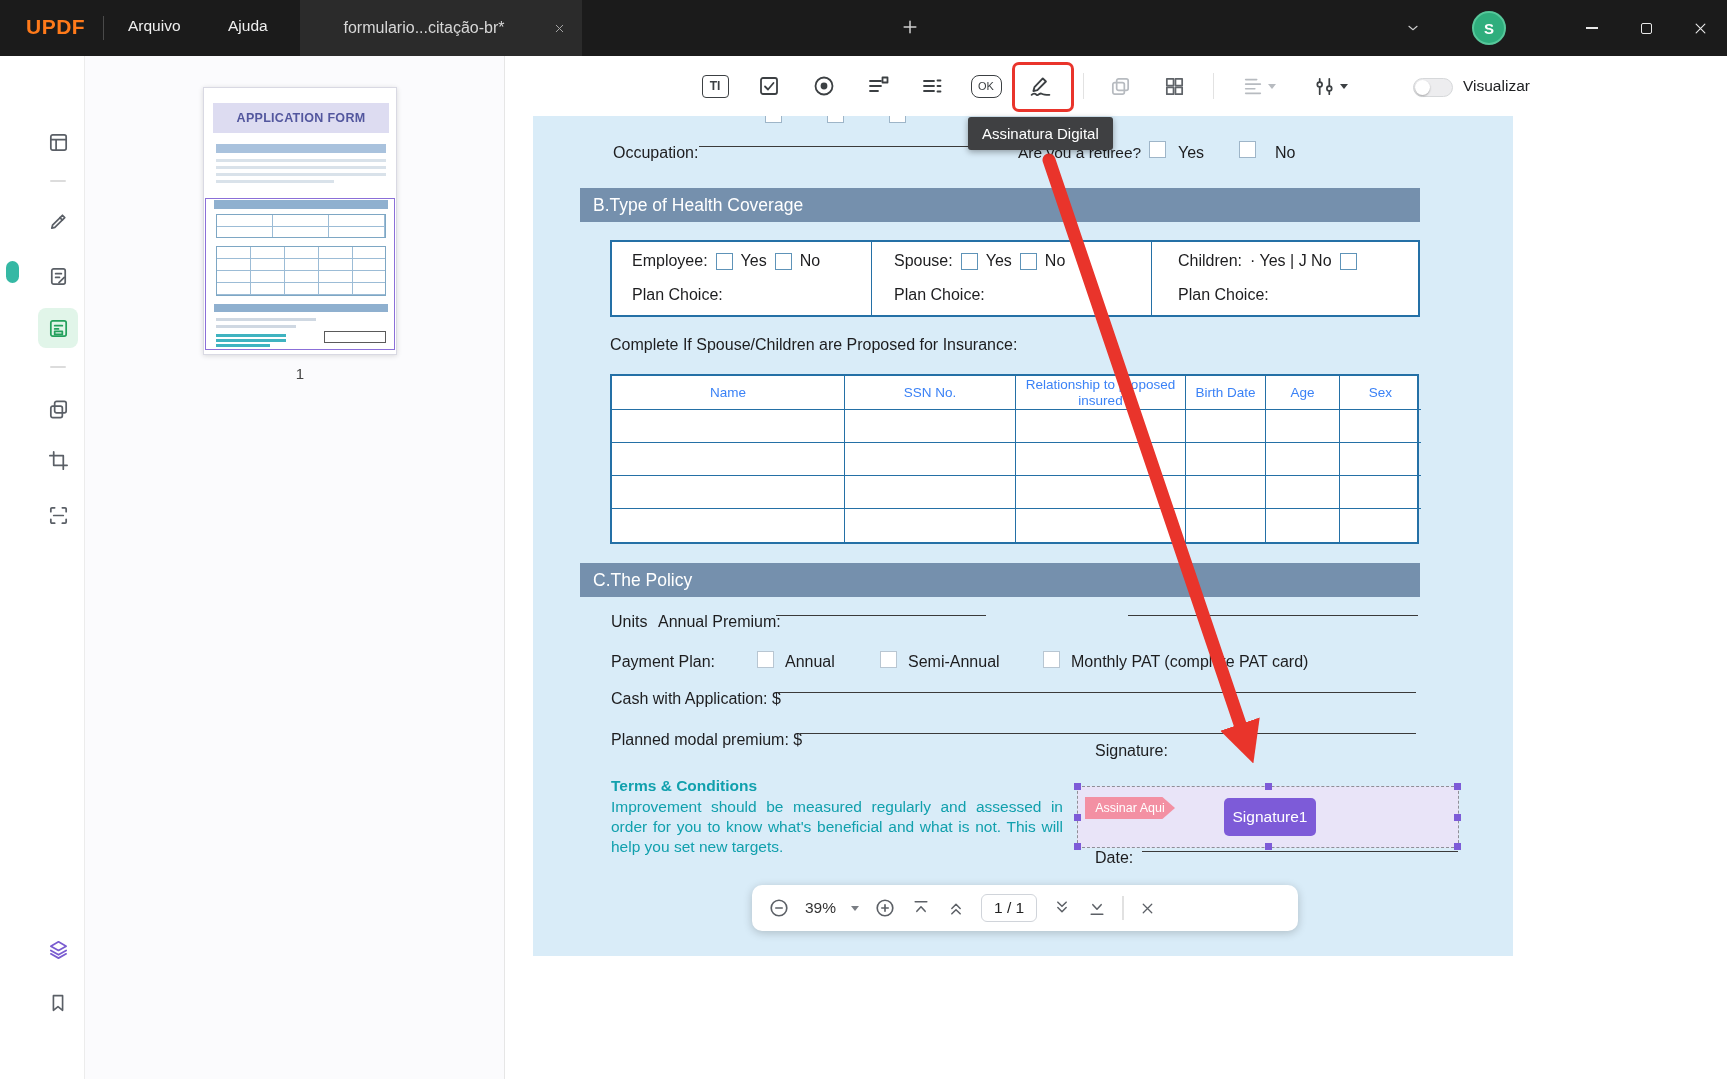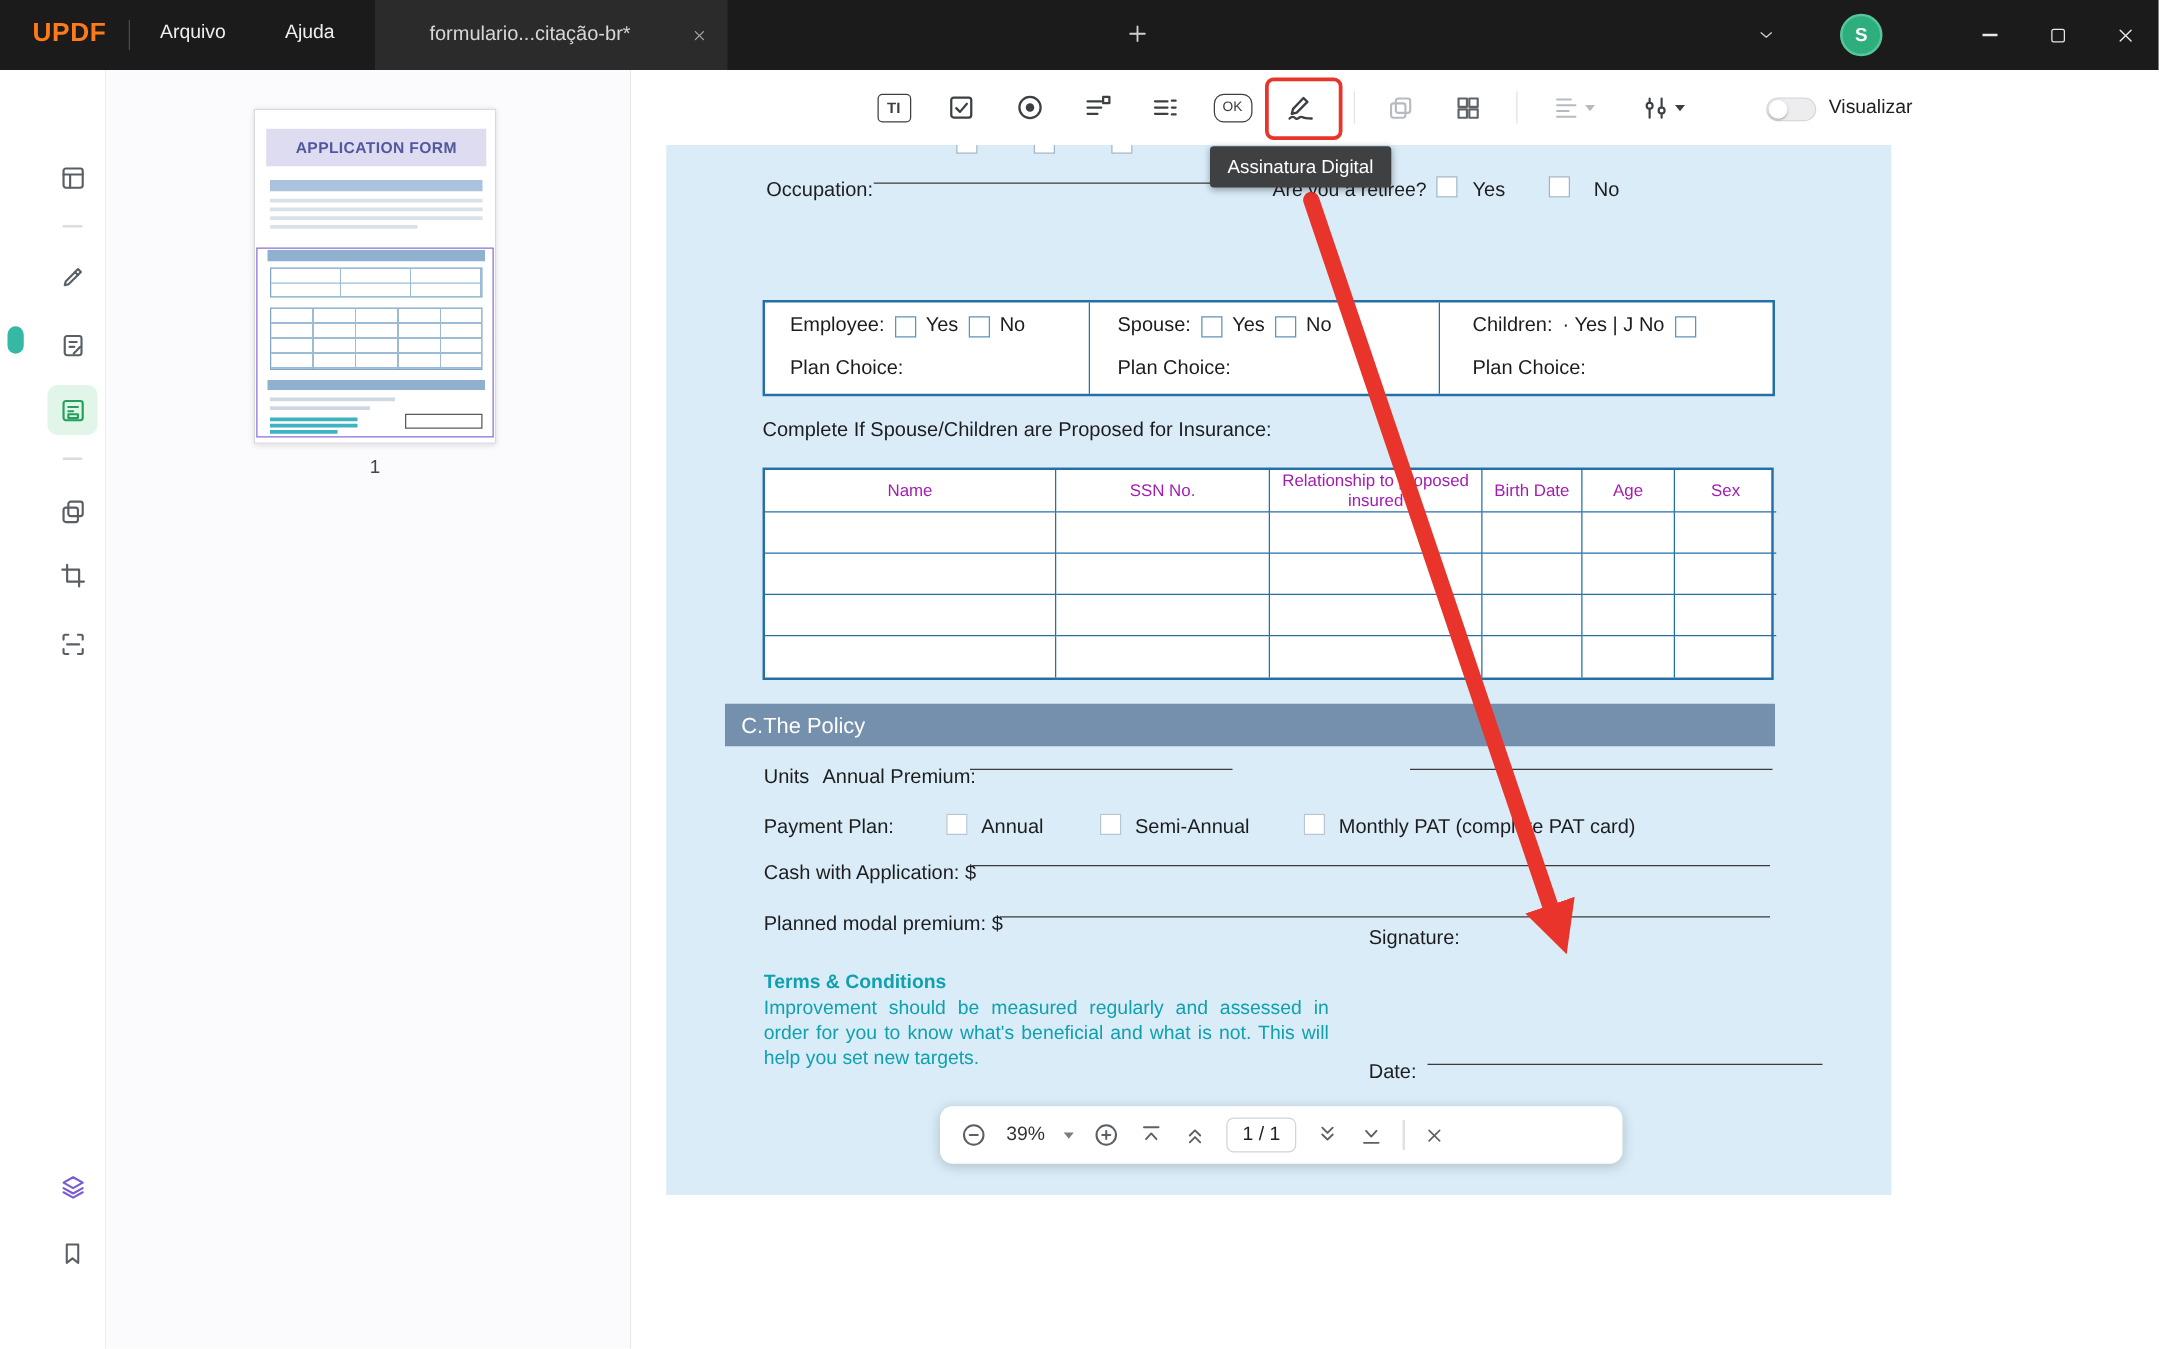--- a/index.html
+++ b/index.html
@@ -56,21 +56,21 @@
   .cbx{position:absolute;width:17px;height:17px;background:#fff;border:1.6px solid #9eb5c8}
   .secbar{position:absolute;height:34px;background:#7590ad;color:#fff;font-size:17.5px;line-height:34px;padding-left:13px}
   .ctable{position:absolute;left:77px;top:134px;width:810px;height:77px;background:#fff;border:2.4px solid #2470a6;display:flex}
   .ccell{position:relative;height:100%;border-right:1.8px solid #2470a6}
   .ccell:last-child{border-right:none}
   .crow{position:absolute;display:flex;align-items:center;gap:8px;font-size:16px;color:#1d1d1f;white-space:nowrap}
   .cbx2{width:17px;height:17px;border:1.6px solid #5e93b8;background:#fff;display:inline-block;flex:none}
   .itable{position:absolute;left:77px;top:268px;width:809px;background:#fff;border:2.4px solid #2470a6;display:grid;
     grid-template-columns:233px 171px 170px 80px 74px 81px;grid-template-rows:34px 33px 33px 33px 33px}
   .icell{border-right:1.8px solid #2470a6;border-bottom:1.8px solid #2470a6;display:flex;align-items:center;justify-content:center;
-    text-align:center;font-size:13.5px;color:#a21caf;line-height:1.12;padding:0 4px}
+    text-align:center;font-size:13.5px;color:#3b82f6;line-height:1.12;padding:0 4px}
   .icell:nth-child(6n){border-right:none}
   .icell:nth-last-child(-n+6){border-bottom:none}
   .teal{color:#11a0ad}
   .sigfield{position:absolute;left:544px;top:680px;width:382px;height:62px;border:1.4px dashed #8f8f97;background:#e9e4f8}
   .ribbon{position:absolute;left:7px;top:10px;width:90px;height:22px;background:rgba(243,137,155,.92);color:#fff;font-size:12.5px;
     line-height:22px;text-align:center;clip-path:polygon(0 0,86% 0,100% 50%,86% 100%,0 100%)}
   .sigbtn{position:absolute;left:146px;top:11px;width:92px;height:38px;background:#7d5bd8;border-radius:5px;color:#fff;
     font-size:15.5px;display:flex;align-items:center;justify-content:center}
   .hdl{position:absolute;width:7px;height:7px;background:#7d5bd8}
 
@@ -227,20 +227,21 @@
       <div class="cbx" style="left:356px;top:0px"></div>
 
       <div class="dtxt" style="left:80px;top:38px">Occupation:</div>
       <div class="fline" style="left:166px;top:40px;width:287px"></div>
       <div class="dtxt" style="left:485px;top:38px;font-size:15.5px">Are you a retiree?</div>
       <div class="cbx" style="left:616px;top:35px"></div>
       <div class="dtxt" style="left:645px;top:38px">Yes</div>
       <div class="cbx" style="left:706px;top:35px"></div>
       <div class="dtxt" style="left:742px;top:38px">No</div>
 
+      <div class="secbar" style="left:47px;top:82px;width:840px">B.Type of Health Coverage</div>
 
       <div class="ctable">
         <div class="ccell" style="width:260px">
           <div class="crow" style="left:20px;top:10px">
             <span>Employee:</span>
             <span class="cbx2"></span>
             <span>Yes</span>
             <span class="cbx2"></span>
             <span>No</span>
           </div>
@@ -326,20 +327,32 @@
       <div class="fline" style="left:245px;top:586px;width:638px"></div>
 
       <div class="dtxt" style="left:78px;top:625px">Planned modal premium: $</div>
       <div class="fline" style="left:267px;top:627px;width:616px"></div>
 
       <div class="dtxt teal" style="left:78px;top:671px;font-weight:bold;font-size:15.5px">Terms &amp; Conditions</div>
       <div class="teal" style="position:absolute;left:78px;top:691px;width:452px;font-size:15.5px;line-height:1.3;text-align:justify">Improvement should be measured regularly and assessed in order for you to know what's beneficial and what is not. This will help you set new targets.</div>
 
       <div class="dtxt" style="left:562px;top:636px">Signature:</div>
 
+      <div class="sigfield">
+        <div class="ribbon">Assinar Aqui</div>
+        <div class="sigbtn">Signature1</div>
+        <div class="hdl" style="left:-4px;top:-4px"></div>
+        <div class="hdl" style="left:187px;top:-4px"></div>
+        <div class="hdl" style="left:376px;top:-4px"></div>
+        <div class="hdl" style="left:-4px;top:27px"></div>
+        <div class="hdl" style="left:376px;top:27px"></div>
+        <div class="hdl" style="left:-4px;top:56px"></div>
+        <div class="hdl" style="left:187px;top:56px"></div>
+        <div class="hdl" style="left:376px;top:56px"></div>
+      </div>
 
       <div class="dtxt" style="left:562px;top:743px">Date:</div>
       <div class="fline" style="left:609px;top:745px;width:316px"></div>
     </div>
 
     <div class="doc-toolbar">
       <div class="tbtn" style="left:190px">
         <span class="ti-box">TI</span>
       </div>
       <div class="tbtn" style="left:244px">

